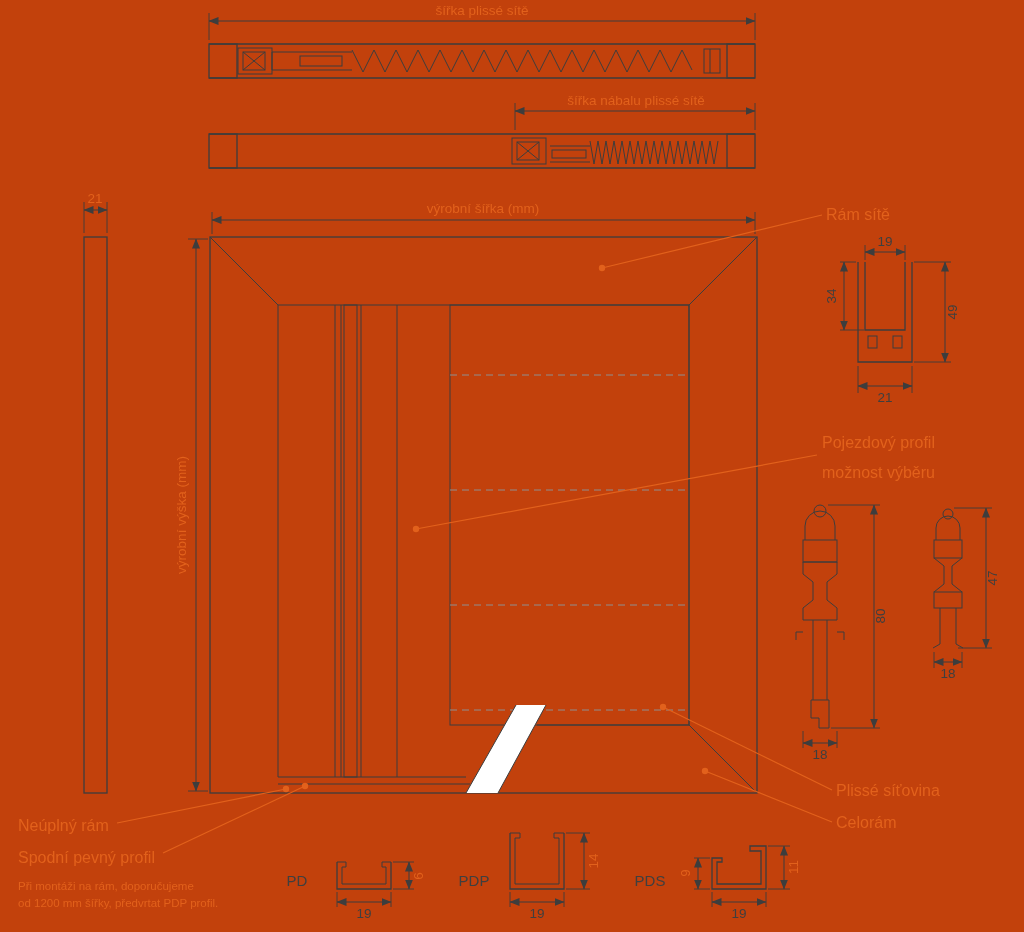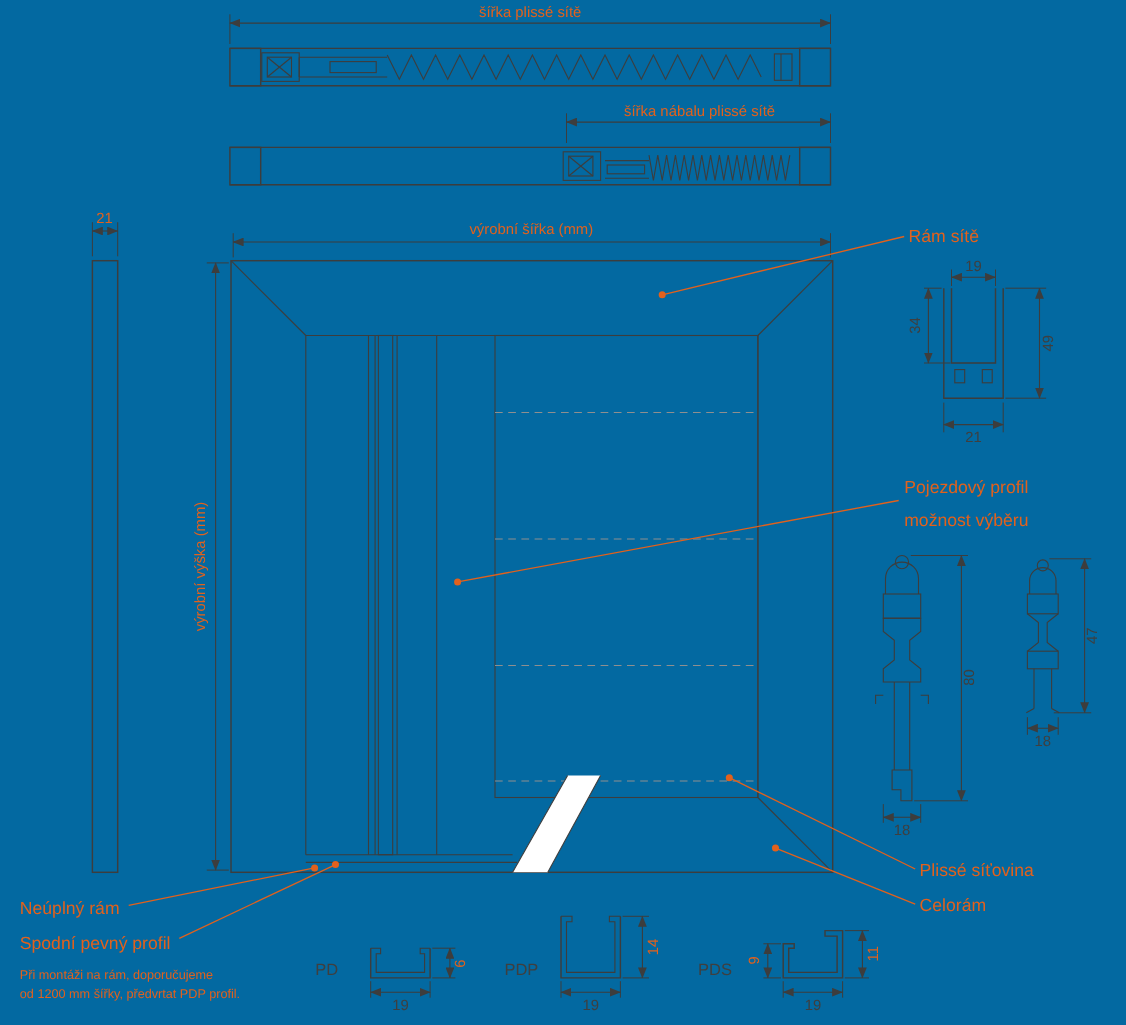--- a/index.html
+++ b/index.html
@@ -1,16 +1,16 @@
 <!DOCTYPE html>
 <html><head>
 <meta charset="utf-8">
 <style>
   html,body{margin:0;padding:0;background:#ffffff;}
-  .stage{position:relative;width:1024px;height:932px;background:#0369a1;font-family:"Liberation Sans",sans-serif;}
+  .stage{position:relative;width:1024px;height:932px;background:#c2410c;font-family:"Liberation Sans",sans-serif;}
   svg{display:block;}
   text{font-family:"Liberation Sans",sans-serif;}
   .dim{font-size:13.5px;fill:#3f3f3f;}
   .dimo{font-size:13.5px;fill:#e2611c;}
   .lbl{font-size:16px;fill:#e2611c;}
   .note{font-size:11.5px;fill:#e2611c;}
   .pl{font-size:15px;fill:#3f3f3f;}
   .ln{stroke:#3d3d3d;fill:none;stroke-width:1.3;}
   .lnt{stroke:#3d3d3d;fill:none;stroke-width:1;}
   .dimln{stroke:#3d3d3d;stroke-width:1;fill:none;}

